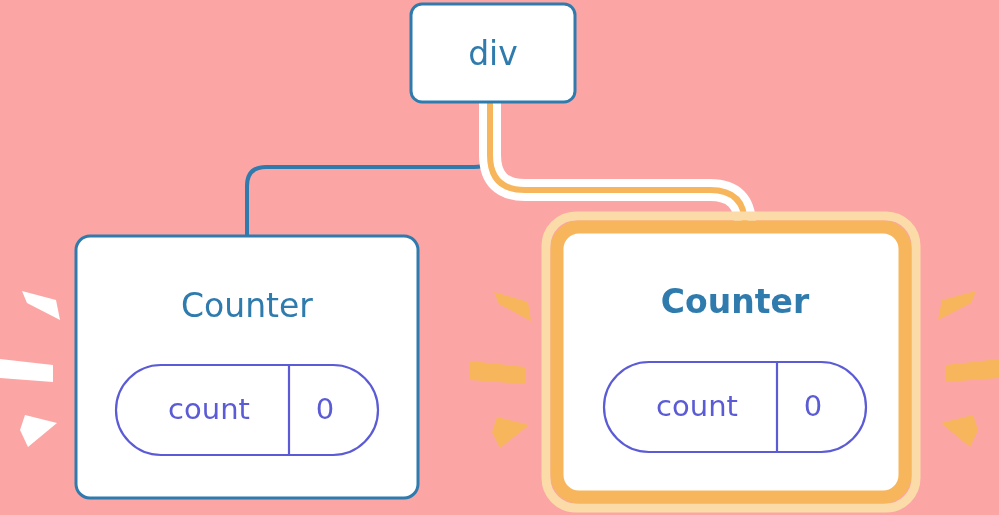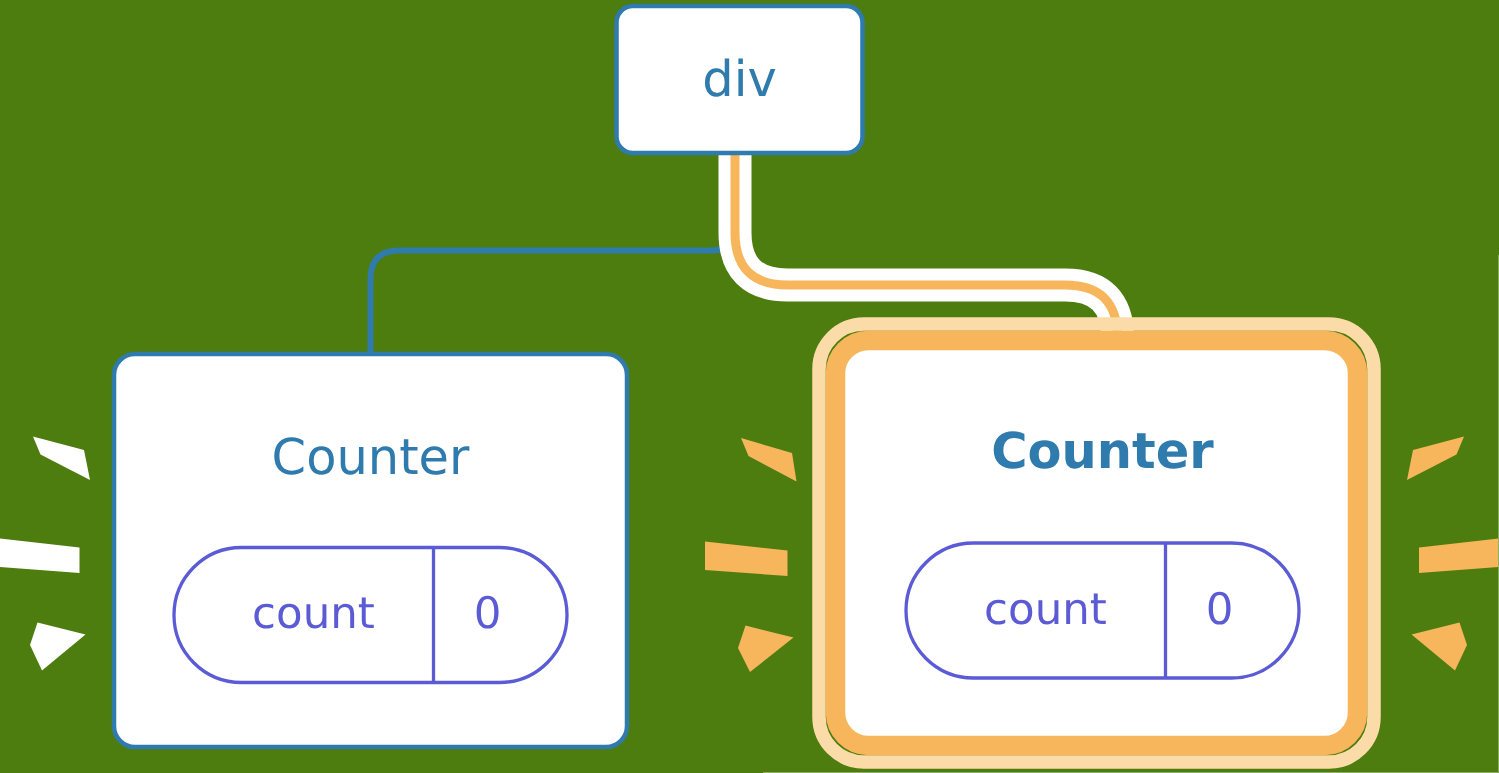--- a/index.html
+++ b/index.html
@@ -40,21 +40,21 @@
     font-family: "DejaVu Sans", sans-serif;
     font-size: 29px;
     fill: #5B5BD6;
     text-anchor: middle;
     dominant-baseline: middle;
   }
 </style>
 </head>
 <body>
 
-<div id="stage" style="background: #4d7c0f;">
+<div id="stage" style="background: #fca5a5;">
 
   <svg id="diagram" viewBox="0 0 999 515">
 
     <defs>
       <clipPath id="clip-all">
           <rect x="0" y="0" width="999" height="515"></rect>
         </clipPath>
     </defs>
 
     <g clip-path="url(#clip-all)">

